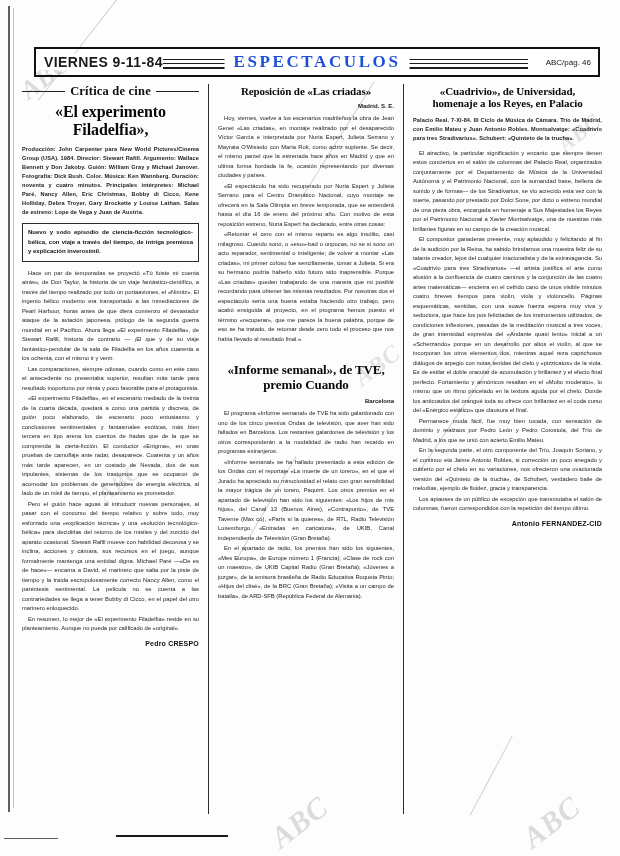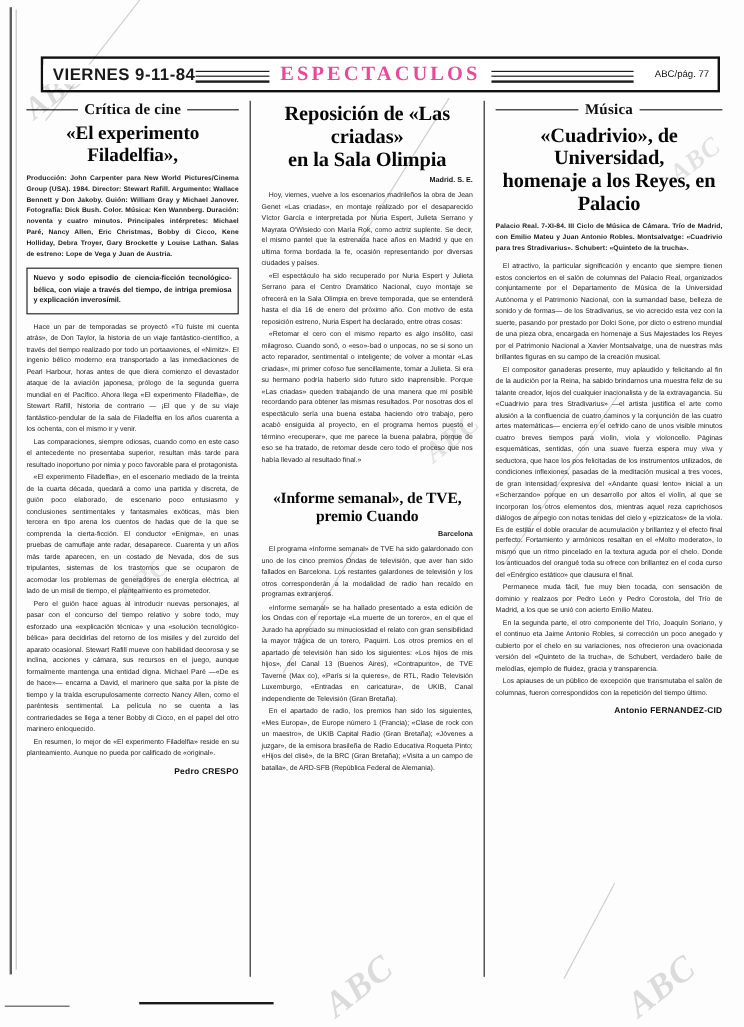--- a/index.html
+++ b/index.html
@@ -82,21 +82,21 @@
     position: absolute;
     left: 50%;
     top: 50%;
     transform: translate(-50%, -50%);
     font-family: "Liberation Serif", serif;
     font-weight: bold;
     font-size: 17px;
     letter-spacing: 2.6px;
     background: #fff;
     padding: 0 9px;
-    color: #ec4899;
+    color: #1d4ed8;
     z-index: 3;
     white-space: nowrap;
   }
   .mast-ref {
     position: absolute;
     right: 7px;
     top: 50%;
     transform: translateY(-50%);
     font-size: 8px;
     background: #fff;
@@ -149,21 +149,21 @@
   .headline {
     font-family: "Liberation Serif", serif;
     font-weight: bold;
     text-align: center;
     line-height: 1.12;
     color: #080808;
     margin: 1px 0 6px 0;
     letter-spacing: -.1px;
   }
   .headline.h-big { font-size: 16px; }
-  .headline.h-mid { font-size: 17px; }
+  .headline.h-mid { font-size: 11px; }
   .headline.h-sm  { font-size: 13px; }
 
   
   .credits {
     font-size: 5.6px;
     line-height: 1.62;
     text-align: justify;
     font-weight: bold;
     color: #1a1a1a;
     margin-bottom: 6px;
@@ -264,21 +264,21 @@
 
   <div id="masthead">
     <div id="masthead-inner">
       <div class="mast-date">VIERNES 9-11-84</div>
       <div class="mast-rules">
         <i></i>
           <i></i>
           <i></i>
       </div>
       <div class="mast-title">ESPECTACULOS</div>
-      <div class="mast-ref">ABC/pág. 77</div>
+      <div class="mast-ref">ABC/pág. 46</div>
     </div>
   </div>
 
   <div id="cols">
 
     <div class="col c1">
 
       <div class="kicker">
         <span class="ln"></span>
         <span class="kt">Crítica de cine</span>
@@ -304,21 +304,20 @@
       <div class="signature">
         <span>Pedro</span>
         <span class="sur">CRESPO</span>
       </div>
     </div>
 
     <div class="col c2">
 
       <div class="headline h-mid">
         <div>Reposición de «Las criadas»</div>
-        <div>en la Sala Olimpia</div>
       </div>
 
       <div class="dateline">Madrid. S. E.</div>
 
       <div class="body">
         <p>Hoy, viernes, vuelve a los escenarios madrileños la obra de Jean Genet «Las criadas», en montaje realizado por el desaparecido Víctor García e interpretada por Nuria Espert, Julieta Serrano y Mayrata O'Wisiedo con María Rok, como actriz suplente. Se decir, el mismo pantel que la estrenada hace años en Madrid y que en ultima forma bordada la fe, ocasión representando por diversas ciudades y países.</p>
         <p>«El espectáculo ha sido recuperado por Nuria Espert y Julieta Serrano para el Centro Dramático Nacional, cuyo montaje se ofrecerá en la Sala Olimpia en breve temporada, que se entenderá hasta el día 16 de enero del próximo año. Con motivo de esta reposición estreno, Nuria Espert ha declarado, entre otras cosas:</p>
         <p>«Retomar el cero con el mismo reparto es algo insólito, casi milagroso. Cuando sonó, o «eso»-bad o unpocas, no se si sono un acto reparador, sentimental o inteligente; de volver a montar «Las criadas», mi primer cofoso fue sencillamente, tomar a Julieta. Si era su hermano podría haberlo sido futuro sido inaprensible. Porque «Las criadas» queden trabajando de una manera que mi posiblé recordando para obtener las mismas resultados. Por nosotras dos el espectáculo sería una buena estaba haciendo otro trabajo, pero acabó ensiguida al proyecto, en el programa hemos puesto el término «recuperar», que me parece la buena palabra, porque de eso se ha tratado, de retomar desde cero todo el proceso que nos había llevado al resultado final.»</p>
       </div>
 
@@ -331,25 +330,20 @@
         <div class="body">
           <p>El programa «Informe semanal» de TVE ha sido galardonado con uno de los cinco premios Ondas de televisión, que aver han sido fallados en Barcelona. Los restantes galardones de televisión y los otros corresponderán a la modalidad de radio han recaído en programas extranjeros.</p>
           <p>«Informe semanal» se ha hallado presentado a esta edición de los Ondas con el reportaje «La muerte de un torero», en el que el Jurado ha apreciado su minuciosidad el relato con gran sensibilidad la mayor trágica de un torero, Paquirri. Los otros premios en el apartado de televisión han sido los siguientes: «Los hijos de mis hijos», del Canal 13 (Buenos Aires), «Contrapunto», de TVE Taverne (Max co), «París si la quieres», de RTL, Radio Televisión Luxemburgo, «Entradas en caricatura», de UKIB, Canal independiente de Televisión (Gran Bretaña).</p>
           <p>En el apartado de radio, los premios han sido los siguientes, «Mes Europa», de Europe número 1 (Francia); «Clase de rock con un maestro», de UKIB Capital Radio (Gran Bretaña); «Jóvenes a juzgar», de la emisora brasileña de Radio Educativa Roqueta Pinto; «Hijos del clisé», de la BRC (Gran Bretaña); «Visita a un campo de batalla», de ARD-SFB (República Federal de Alemania).</p>
         </div>
       </div>
     </div>
 
     <div class="col c3">
 
-      <div class="kicker">
-        <span class="ln"></span>
-        <span class="kt">Música</span>
-        <span class="ln"></span>
-      </div>
 
       <div class="headline h-mid">
         <div>«Cuadrivio», de Universidad,</div>
         <div>homenaje a los Reyes, en Palacio</div>
       </div>
 
       <div class="credits">Palacio Real. 7-XI-84. III Ciclo de Música de Cámara. Trío de Madrid, con Emilio Mateu y Juan Antonio Robles. Montsalvatge: «Cuadrivio para tres Stradivarius». Schubert: «Quinteto de la trucha».</div>
 
       <div class="body">
         <p>El atractivo, la particular significación y encanto que siempre tienen estos conciertos en el salón de columnas del Palacio Real, organizados conjuntamente por el Departamento de Música de la Universidad Autónoma y el Patrimonio Nacional, con la sumandad base, belleza de sonido y de formas— de los Stradivarius, se vio acrecido esta vez con la suerte, pasando por prestado por Dolci Sone, por dicto o estreno mundial de una pieza obra, encargada en homenaje a Sus Majestades los Reyes por el Patrimonio Nacional a Xavier Montsalvatge, una de nuestras más brillantes figuras en su campo de la creación musical.</p>

